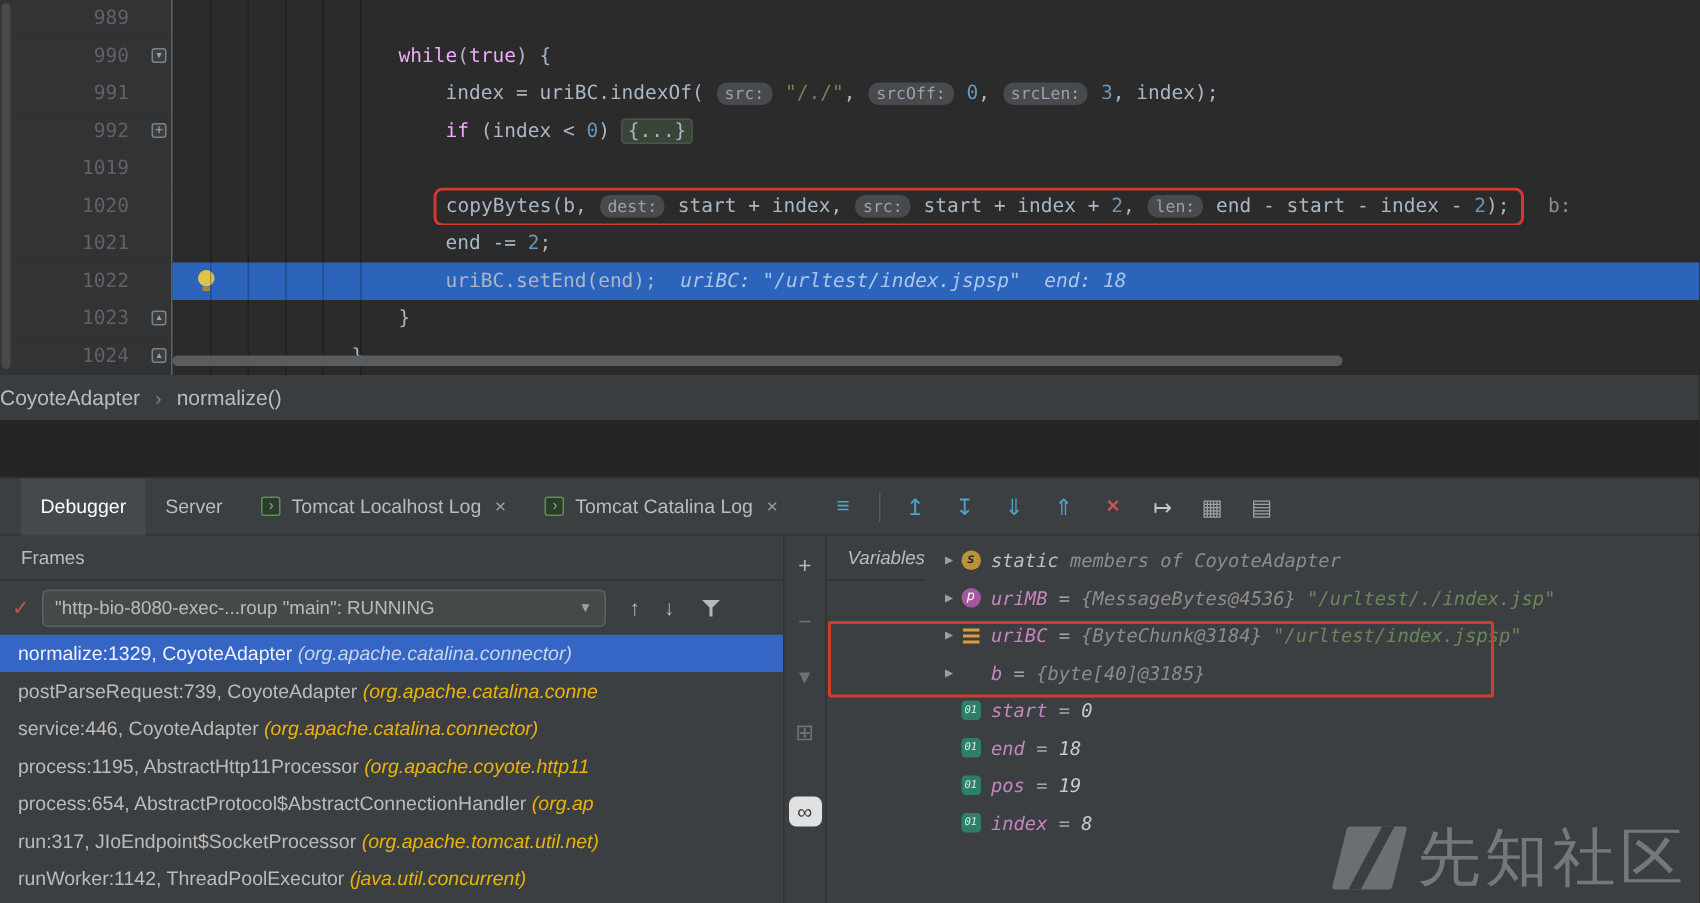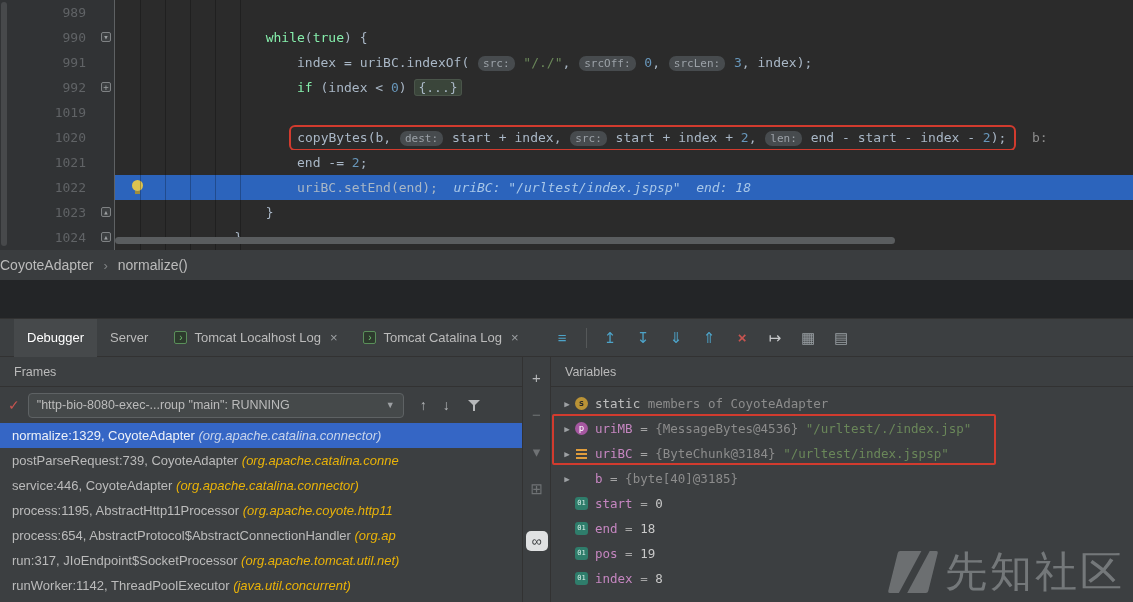--- a/index.html
+++ b/index.html
@@ -13,21 +13,21 @@
   #editor { position:relative; height:250px; background:#2b2b2b; }
   #vscroll { position:absolute; left:1px; top:2px; width:6px; height:244px; border-radius:3px; background:#47494b; z-index:6; }
   .ed-line { display:flex; height:25px; line-height:25px;
     font-family:"DejaVu Sans Mono",monospace; font-size:13px; }
   .gutter { flex:0 0 115px; width:115px; background:#313335; border-right:1px solid #5e6163; position:relative; }
   .lnum { position:absolute; left:0; top:0; width:56px; text-align:right; color:#606366; font-size:13px;margin-left:30px; }
   .marker { position:absolute; right:3px; top:7px; width:10px; height:10px; border:1px solid #7f8284; border-radius:2px;
     font-size:9px; line-height:8px; text-align:center; color:#9da0a2; background:#3c3f41; }
   .code { flex:1; position:relative; color:#a9b7c6; padding-left:2px; white-space:pre; overflow:hidden; }
   .ed-line.exec .code { background:#2c64bc; }
-  .tk-kw { color:#86efac; }
+  .tk-kw { color:#f0abfc; }
   .tk-pl { color:#a9b7c6; }
   .tk-str { color:#6a8759; }
   .tk-num { color:#6897bb; }
   .tk-hint { background:#474b4e; color:#9ba1a7; border-radius:7px; padding:1px 5px; font-size:11px; margin:0 1px; }
   .tk-fold { background:#3a453a; border:1px solid #4a554a; border-radius:3px; padding:0 3px; color:#a9b7c6; }
   .tk-dbg { color:#a8c7e8; font-style:italic; }
   .tk-hintplain { color:#8c8c8c; }
   .redbox { display:inline; border:2px solid #d23b2e; border-radius:6px; padding:3px 8px 4px 6px; }
   .bulb { position:absolute; left:16px; top:5px; width:14px; height:14px; }
   .bulb::before { content:""; position:absolute; left:1px; top:0; width:11px; height:11px; border-radius:50%; background:#dcc34f; }
@@ -75,21 +75,21 @@
   .frame-row { height:25px; line-height:25px; padding-left:12px; font-size:13px; color:#bbbbbb; white-space:nowrap; overflow:hidden; }
   .frame-row .vtk-pkg { font-style:italic; color:#eab308; }
   .frame-row.sel { background:#3566c5; color:#edf1f8; }
   .frame-row.sel .vtk-pkg { color:#c8d4ea; }
 
   #strip { flex:0 0 28px; width:28px; border-right:1px solid #323232; display:flex; flex-direction:column; align-items:center; padding-top:14px; gap:23px; }
   .strip-icon { color:#b6b8ba; font-size:15px; line-height:14px; }
   .strip-icon.dim { color:#6f7274; }
   .strip-icon.badge { width:22px; height:20px; background:#dfe1e2; border-radius:5px; color:#3c3f41; font-size:14px; line-height:20px; text-align:center; margin-top:12px; }
 
-  #vars-pane { flex:1; position:relative; display:flex; flex-direction:column; min-width:0; }
+  #vars-pane { flex:1; position:relative; display:flex; flex-direction:row; min-width:0;font-style:italic; }
   #vars-list { flex:1; padding-top:4px; font-family:"DejaVu Sans Mono",monospace; font-size:12.5px; overflow:hidden; }
   .var-row { height:25px; display:flex; align-items:center; padding-left:8px; white-space:pre; }
   .var-arrow { flex:0 0 16px; width:16px; color:#9da0a3; font-size:9px; text-align:center; }
   .var-ic { flex:0 0 13px; display:inline-flex; align-items:center; justify-content:center; width:13px; height:13px; margin-right:7px;
     border-radius:50%; font-size:9px; line-height:13px; }
   .ic-static { background:#ba9336; color:#26282a; font-weight:bold; }
   .ic-p { background:#a557a0; color:#fff; }
   .ic-field { border-radius:0; position:relative; background:transparent; }
   .ic-field::before { content:""; position:absolute; left:1px; right:1px; top:2px; height:2px; background:#e09d3c;
     box-shadow:0 4px 0 #e09d3c, 0 8px 0 #e09d3c; }

